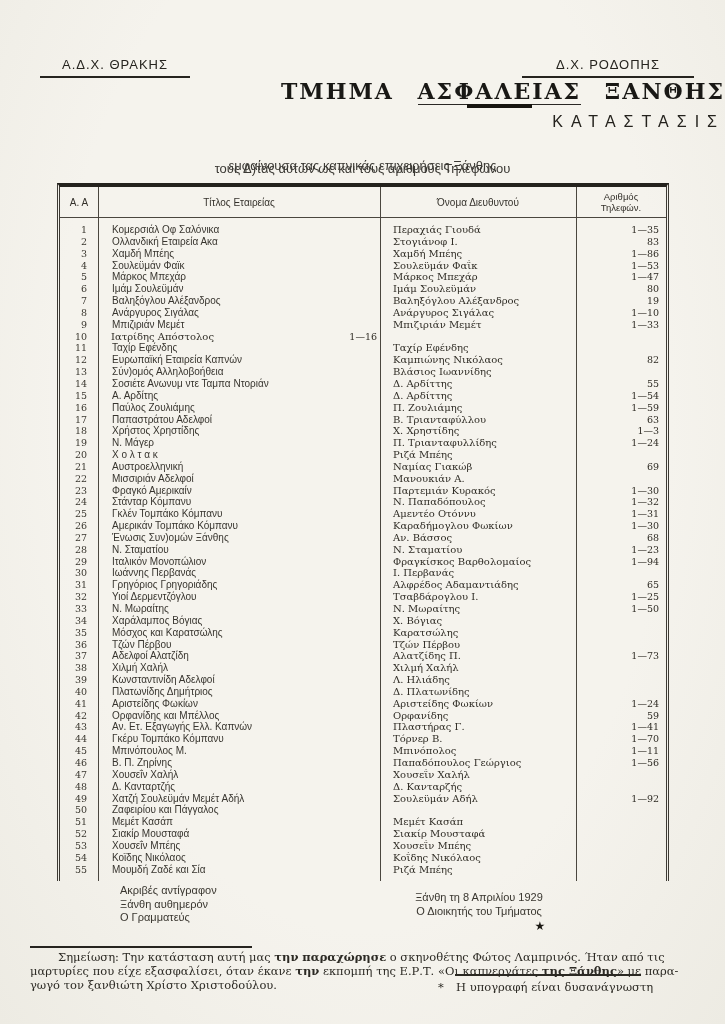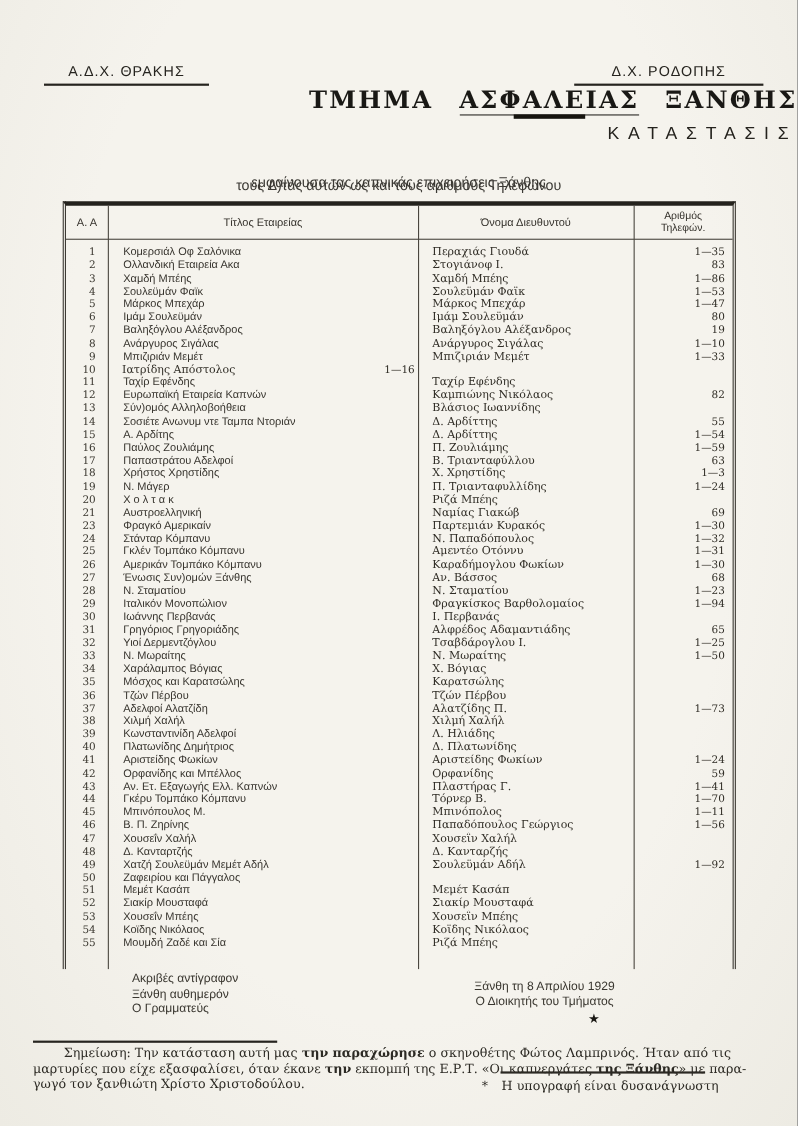--- a/index.html
+++ b/index.html
@@ -38,21 +38,21 @@
     font-family:"DejaVu Serif",serif;font-size:9.5px;color:#3a372f;}
   .c-co{width:282px;padding-left:14px;box-sizing:border-box;color:#37342e;
     white-space:nowrap;overflow:hidden;}
   .c-dir{width:196px;padding-left:13px;box-sizing:border-box;
     font-family:"DejaVu Serif",serif;color:#2f2c25;white-space:nowrap;overflow:hidden;}
   .c-ph{width:90px;text-align:right;padding-right:7px;box-sizing:border-box;
     font-family:"DejaVu Serif",serif;font-size:9.5px;color:#2f2c25;}
   
   .sig-left{position:absolute;left:120px;top:884px;width:170px;text-align:left;
     font-size:11px;line-height:13.5px;color:#39362f;}
-  .sig-right{position:absolute;left:400px;top:890px;width:190px;text-align:center;
+  .sig-right{position:absolute;left:384px;top:890px;width:190px;text-align:center;
     font-size:11px;line-height:14px;color:#39362f;}
   .star{position:absolute;left:528px;top:919px;width:24px;text-align:center;font-size:12px;color:#191712;}
   
   .note-rule{position:absolute;left:30px;top:946px;width:222px;height:2px;background:#26241f;}
   .note{position:absolute;left:30px;top:951px;width:668px;
     font-family:"DejaVu Serif",serif;font-size:11.5px;line-height:13.8px;color:#2c2a24;text-align:justify;}
   .note .line1{text-indent:28px;}
   .note b{font-weight:bold;}
   .fn-rule{position:absolute;left:455px;top:974px;width:186px;height:1.5px;background:#2b2923;}
   .footnote{position:absolute;left:430px;top:980px;width:268px;
@@ -207,20 +207,26 @@
           <div class="c-dir">Ριζά Μπέης</div>
           <div class="c-ph"></div>
         </div>
         <div class="row">
           <div class="c-num">21</div>
           <div class="c-co">Αυστροελληνική</div>
           <div class="c-dir">Ναμίας Γιακώβ</div>
           <div class="c-ph">69</div>
         </div>
         <div class="row">
+          <div class="c-num">22</div>
+          <div class="c-co">Μισσιριάν Αδελφοί</div>
+          <div class="c-dir">Μανουκιάν Α.</div>
+          <div class="c-ph"></div>
+        </div>
+        <div class="row">
           <div class="c-num">23</div>
           <div class="c-co">Φραγκό Αμερικαίν</div>
           <div class="c-dir">Παρτεμιάν Κυρακός</div>
           <div class="c-ph">1—30</div>
         </div>
         <div class="row">
           <div class="c-num">24</div>
           <div class="c-co">Στάνταρ Κόμπανυ</div>
           <div class="c-dir">Ν. Παπαδόπουλος</div>
           <div class="c-ph">1—32</div>

